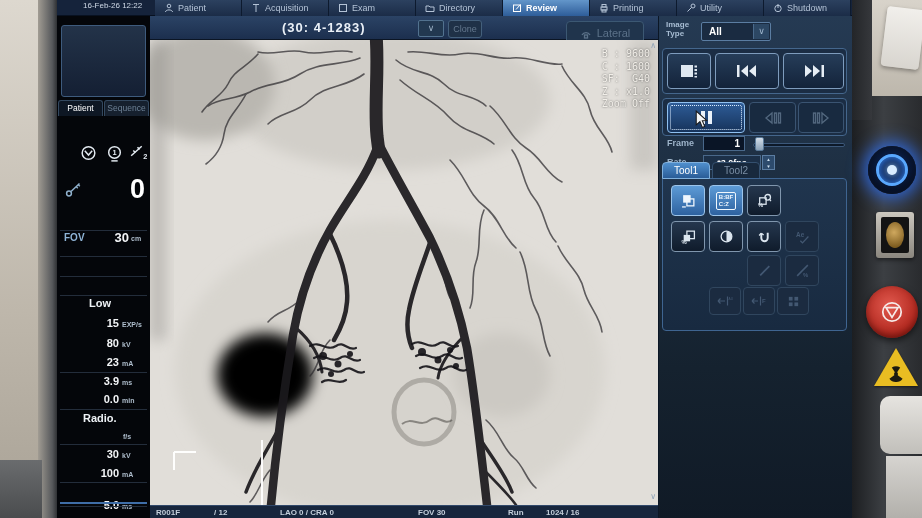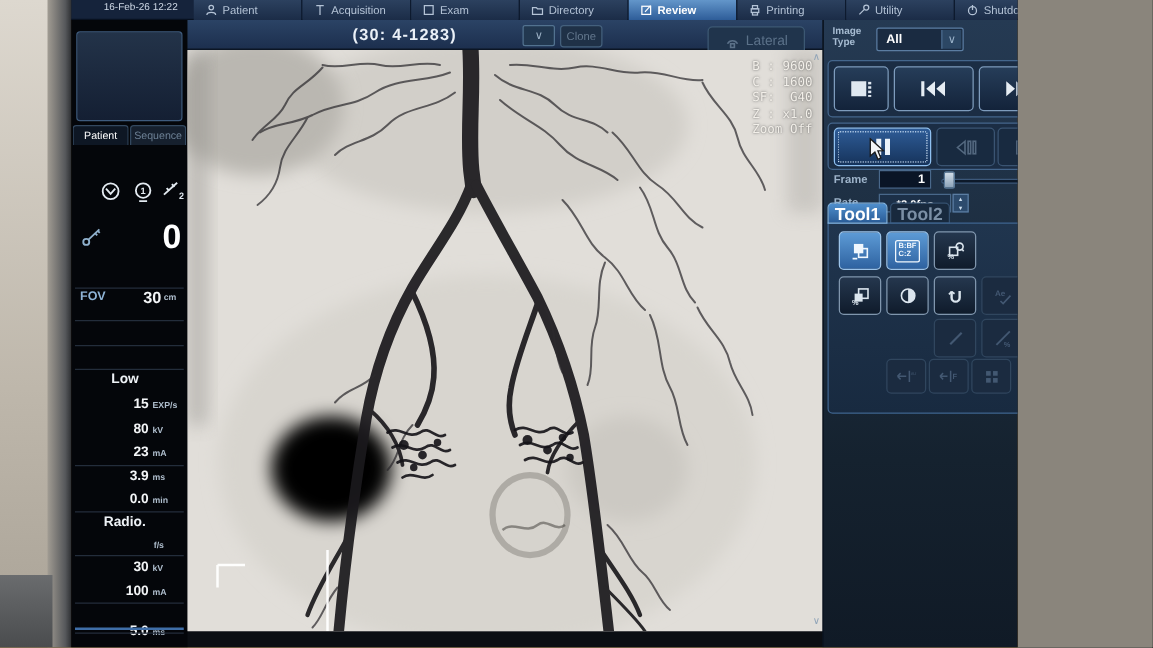--- a/index.html
+++ b/index.html
@@ -1,17 +1,17 @@
 <!DOCTYPE html>
 <html><head>
 <meta charset="utf-8">
 <style>
   * { margin:0; padding:0; box-sizing:border-box; }
   html,body { width:922px; height:518px; overflow:hidden; background:#8a857c; font-family:"Liberation Sans",sans-serif; }
-  .photo { position:relative; width:814px; height:518px; background:#a16207; overflow:hidden; }
+  .photo { position:relative; width:922px; height:518px; background:#3b82f6; overflow:hidden; }
 
   
   .wall-left { position:absolute; left:0; top:0; width:57px; height:518px; background:linear-gradient(180deg,#ddd8cf,#beb7ab 60%,#a9a296); }
   .bezel-left { position:absolute; left:38px; top:0; width:19px; height:518px; background:linear-gradient(90deg,#a19c93,#56585b 75%,#2f3134); }
   .desk-left { position:absolute; left:0; top:460px; width:42px; height:58px; background:linear-gradient(180deg,#6a6c6e,#4a4c4e); }
   .hardware { position:absolute; left:852px; top:0; width:70px; height:518px; background:linear-gradient(90deg,#1c1e21,#3c3f43 45%,#292b2e); }
   .wall-tr { position:absolute; left:868px; top:0; width:54px; height:96px; background:linear-gradient(180deg,#d8d3ca,#bdb7ac); }
   .device-tr { position:absolute; left:884px; top:8px; width:38px; height:60px; background:linear-gradient(#f1efeb,#d8d5cf); border-radius:4px; transform:rotate(7deg); box-shadow:0 2px 4px rgba(0,0,0,.35); }
   .bezel-tr { position:absolute; left:852px; top:0; width:20px; height:120px; background:linear-gradient(90deg,#232528,#36383c); }
   .btn-blue { position:absolute; left:868px; top:146px; width:48px; height:48px; border-radius:50%; background:radial-gradient(circle at 50% 45%,#0c2250 28%,#060d1d 72%); box-shadow:0 0 16px 5px rgba(45,115,255,.75), inset 0 0 6px #0a1733; }
@@ -82,21 +82,21 @@
   .ctl-btn { position:absolute; display:flex; align-items:center; justify-content:center; background:linear-gradient(#263d59,#13233a); border:1px solid #7e9cbd; border-radius:4px; color:#e6edf4; }
   .ctl-btn.dis { border-color:#3a5472; color:#53687f; background:#182a40; }
   .ctl-btn.on { background:linear-gradient(#2f5documentation,#1a3a63); background:linear-gradient(#2e5c97,#16335b); border:1px solid #8fc0f0; }
   .focus-ring { position:absolute; inset:2px; border:1px dotted #d9ecff; border-radius:2px; }
   .lbl { position:absolute; left:8px; font-size:9px; font-weight:bold; color:#9db3c9; }
   .frame-input { position:absolute; left:44px; top:120px; width:42px; height:15px; background:#0a1526; border:1px solid #49688a; color:#fff; font-size:10px; font-weight:bold; text-align:right; padding-right:4px; font-family:"Liberation Sans",sans-serif; }
   .slider-track { position:absolute; left:94px; top:127px; width:92px; height:4px; background:#0d1929; border:1px solid #3c587a; border-radius:2px; }
   .slider-handle { position:absolute; left:96px; top:121px; width:9px; height:14px; background:linear-gradient(#d3dee9,#8ba2b8); border:1px solid #5a7democr; border:1px solid #5a7austin; border:1px solid #5a7a99; border-radius:2px; }
   .spin-box { position:absolute; left:44px; top:139px; width:58px; height:15px; background:#1c3párt; background:#1c3048; border:1px solid #49688a; color:#fff; font-size:9px; font-weight:bold; text-align:center; line-height:14px; }
   .spin-arrows { position:absolute; left:103px; top:139px; width:13px; height:15px; background:#2d4b6d; border:1px solid #5b7da2; font-size:4.5px; line-height:7px; text-align:center; color:#cfe0f0; }
-  .tool-tab { position:absolute; top:146px; height:17px; font-size:14px; font-weight:bold; text-align:center; line-height:16px; border-radius:4px 4px 0 0; }
+  .tool-tab { position:absolute; top:146px; height:17px; font-size:10px; font-weight:normal; text-align:center; line-height:16px; border-radius:4px 4px 0 0; }
   .tool-tab.act { left:3px; width:48px; background:linear-gradient(#4f8fcd,#2a5c97); border:1px solid #7fb0dd; color:#fff; z-index:2; }
   .tool-tab.inact { left:53px; width:48px; background:#18293d; border:1px solid #34506f; color:#7b8fa5; }
   .tool-panel { position:absolute; left:3px; top:162px; width:185px; height:153px; background:linear-gradient(#20354e,#182a40); border:1px solid #3f6591; border-radius:0 4px 4px 4px; }
   .tbtn { position:absolute; width:34px; height:31px; border-radius:4px; display:flex; align-items:center; justify-content:center; }
   .t-on { background:linear-gradient(#5d9bd6,#2e62a0); border:1px solid #9cc4ea; color:#f0f7fd; }
   .t-en { background:linear-gradient(#25374e,#0f1b2b); border:1px solid #8096ad; color:#dbe5ee; }
   .t-dis { background:#1b2b40; border:1px solid #30465e; color:#435872; }
   .tbtn svg { stroke:currentColor; fill:none; stroke-width:1.2; }
   .badge2 { font-size:6px; line-height:7px; font-weight:bold; border:1px solid currentColor; border-radius:2px; padding:1px 2px; text-align:left; }
 
@@ -372,20 +372,28 @@
         <g stroke="#ffffff" stroke-width="2" opacity="0.95">
           <line x1="112" y1="400" x2="112" y2="465"></line>
           <path d="M24,412 h22 M24,412 v18" fill="none"></path>
         </g>
       </svg>
       <div class="overlay"><span>B : 9600</span><br><span>C : 1600</span><br><span>SF:  G40</span><br><span>Z : x1.0</span><br><span>Zoom Off</span></div>
       <div class="scroll-up">∧</div>
       <div class="scroll-dn">∨</div>
     </div>
 
+    <div class="viewer-status">
+      <span style="left:6px;">R001F</span>
+      <span style="left:64px;">/ 12</span>
+      <span style="left:130px;">LAO  0 / CRA  0</span>
+      <span style="left:268px;">FOV 30</span>
+      <span style="left:358px;">Run</span>
+      <span style="left:396px;">1024 / 16</span>
+    </div>
 
     <div class="rpanel">
       <div class="it-label">
         <div>Image</div>
         <div>Type</div>
       </div>
       <div class="it-select">
         <span class="val">All</span>
         <span class="chev">∨</span>
       </div>

